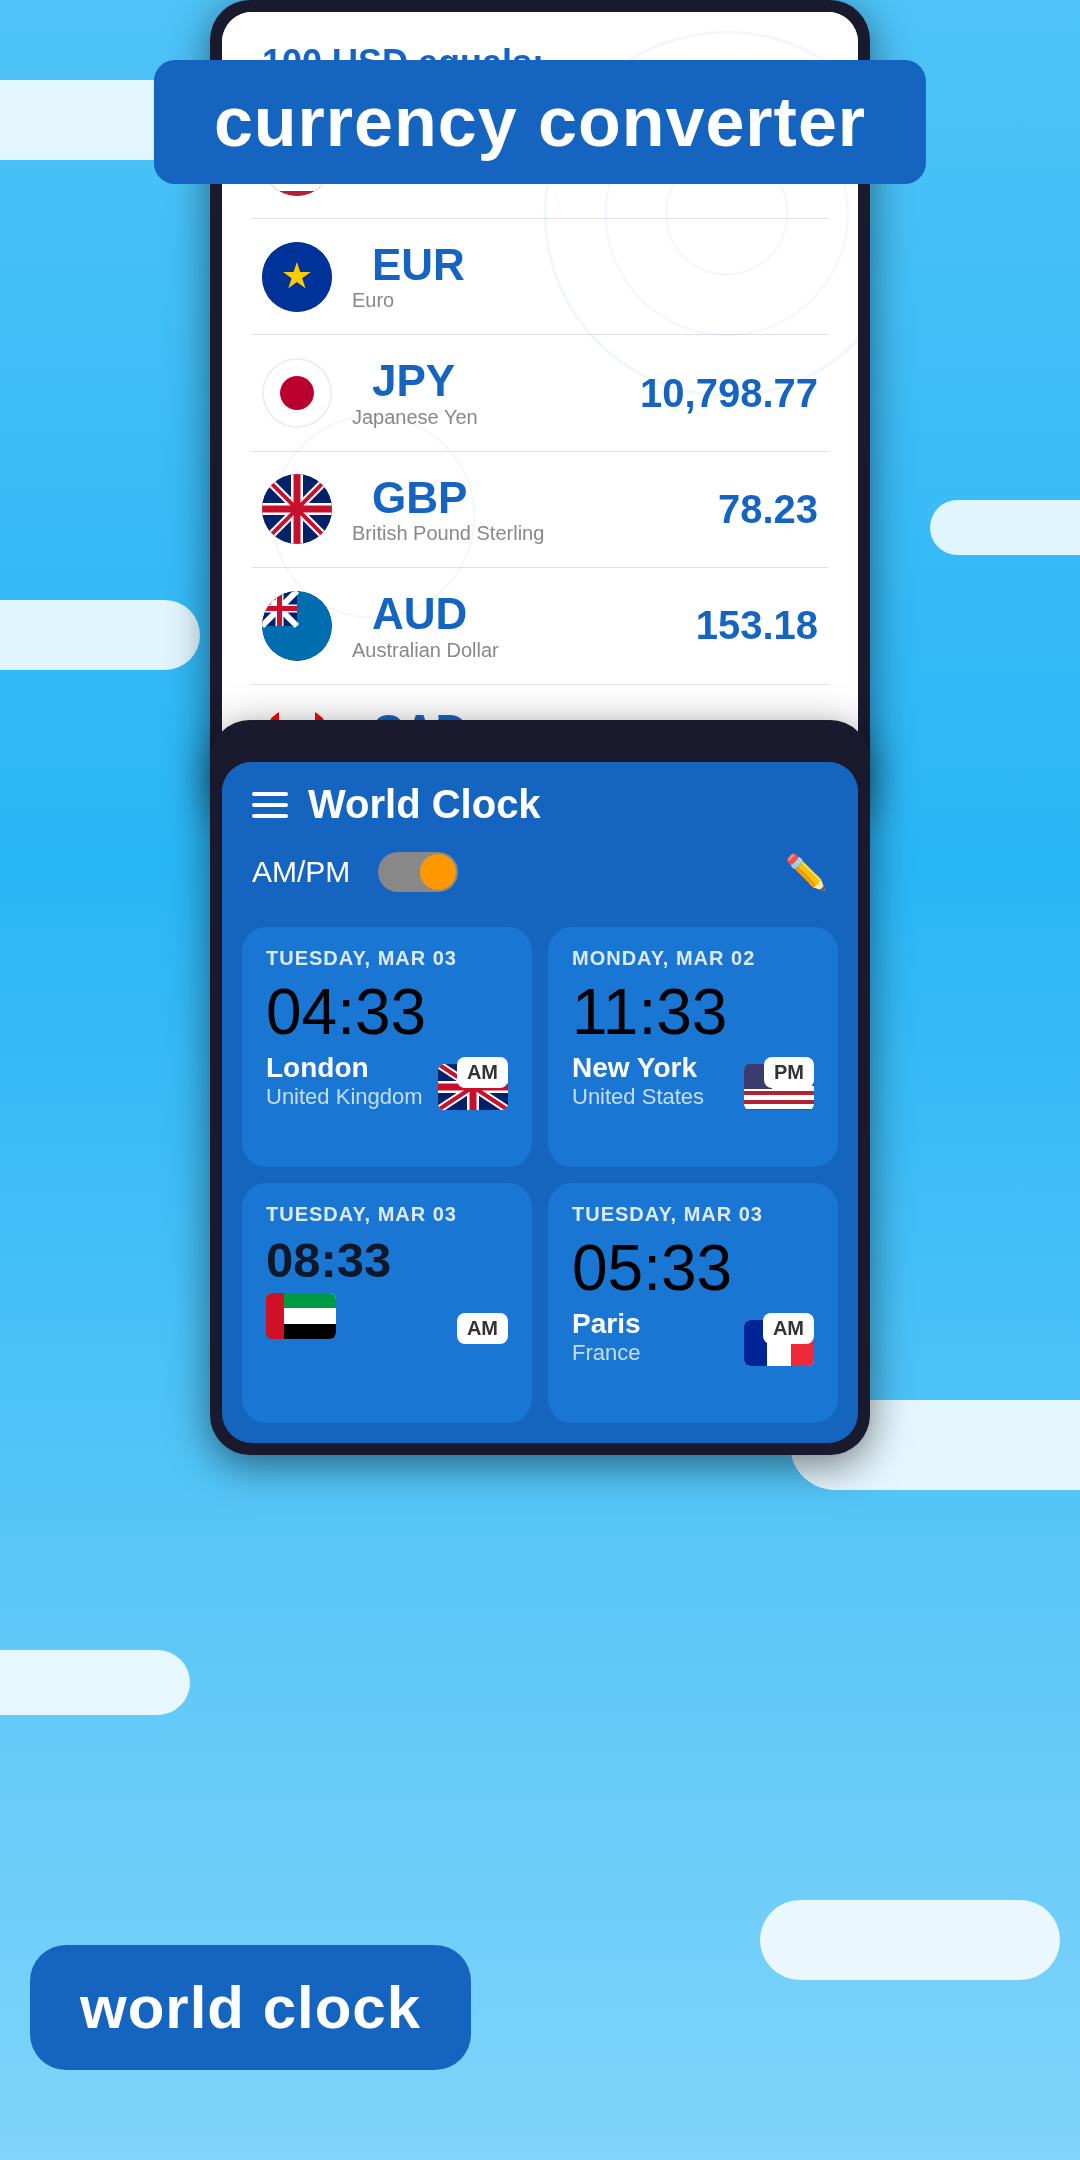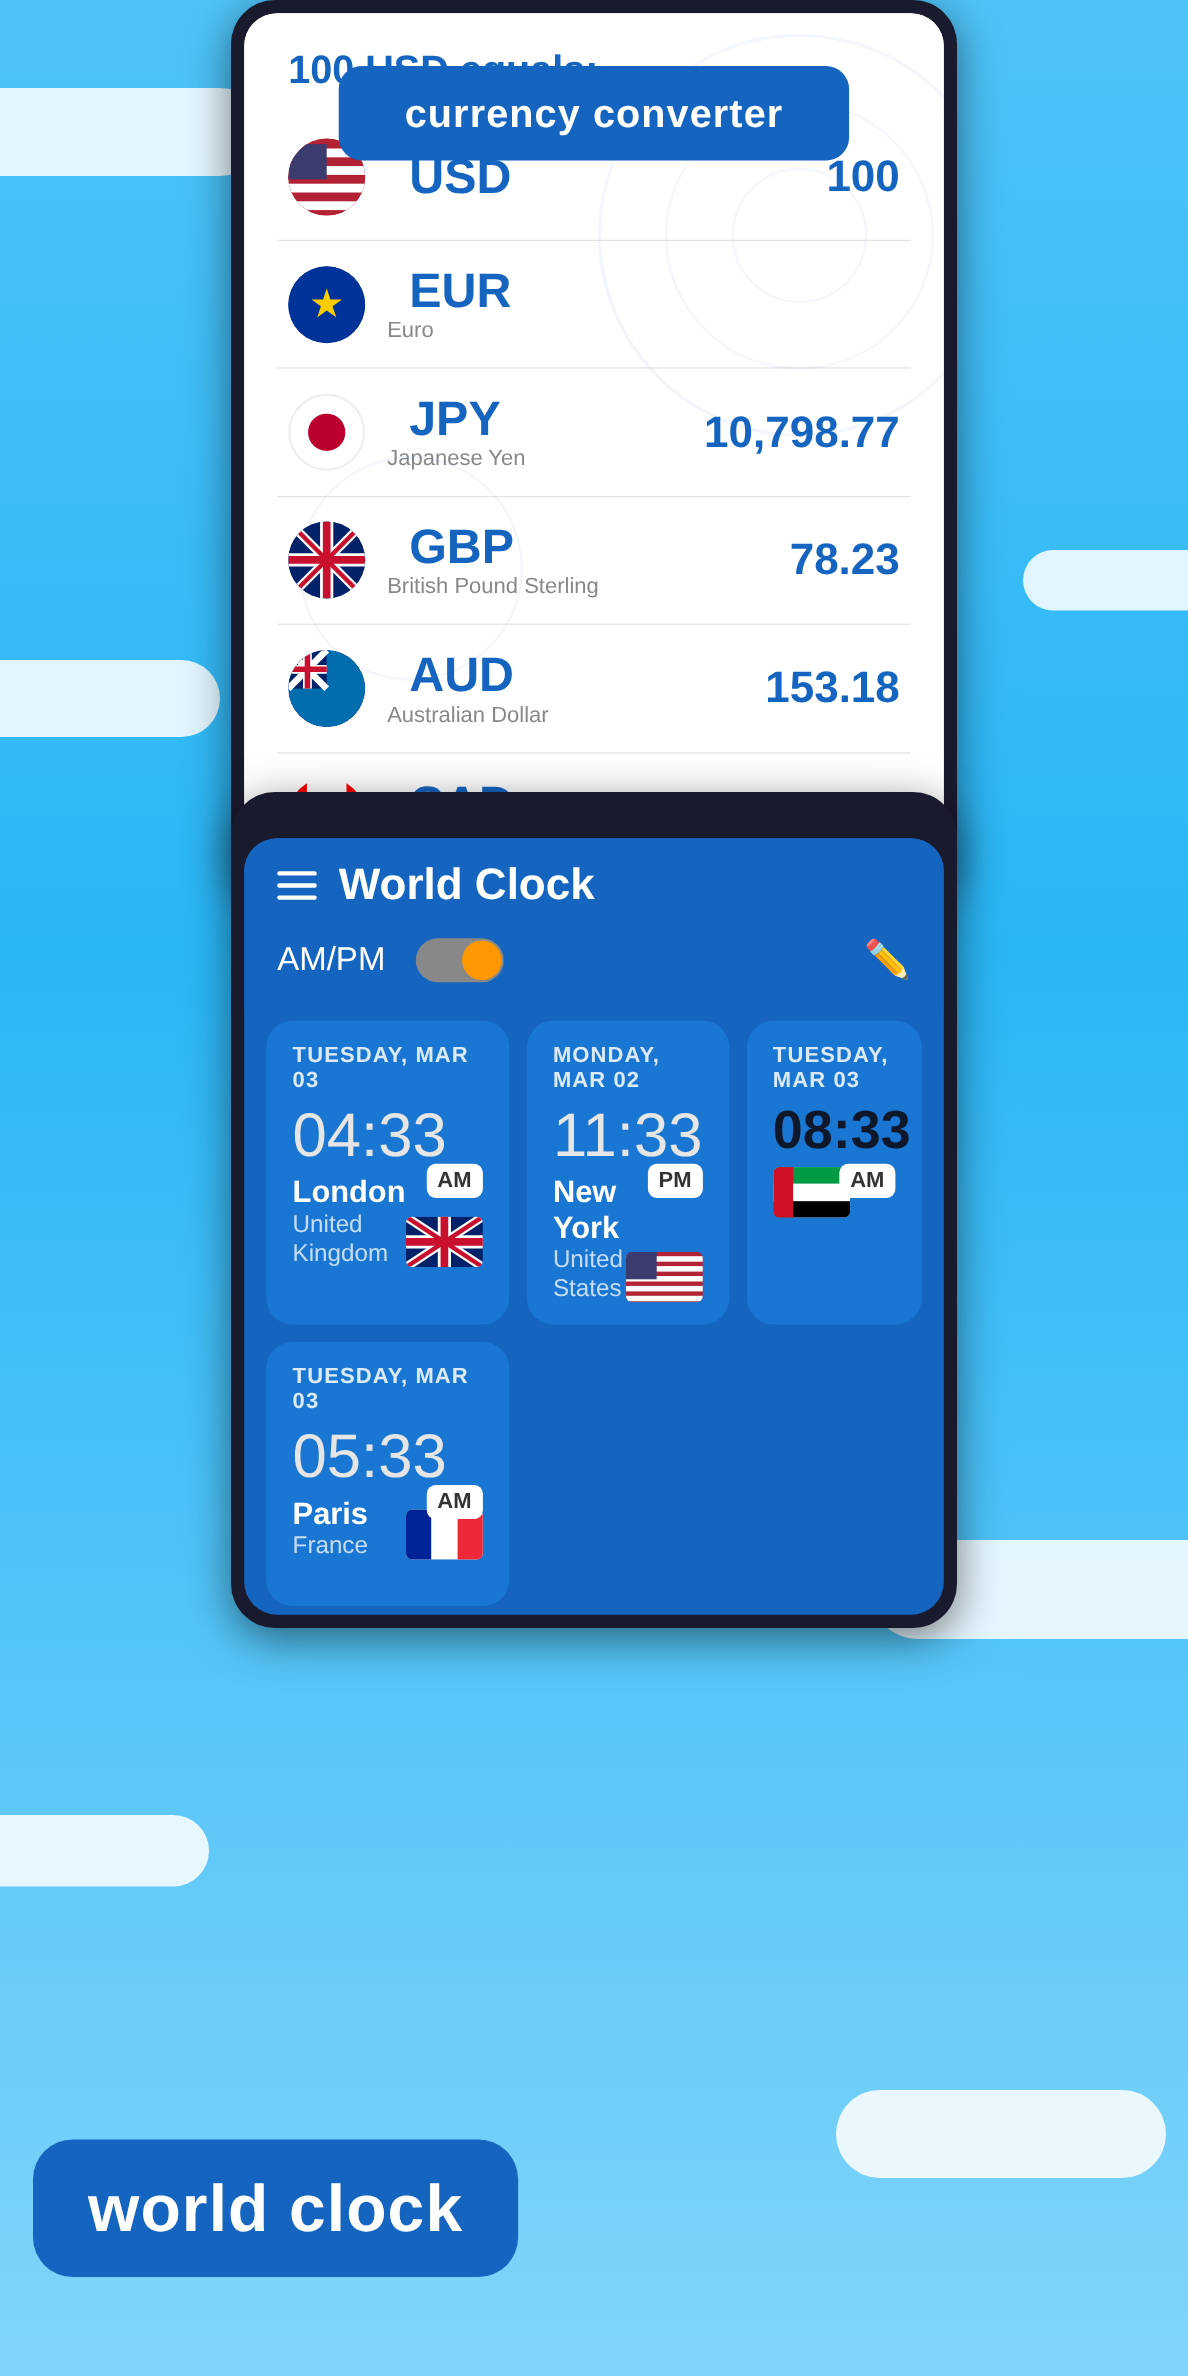--- a/index.html
+++ b/index.html
@@ -63,21 +63,21 @@
       position: relative;
     }
 
     .currency-label-bubble {
       position: absolute;
       top: 60px;
       left: 50%;
       transform: translateX(-50%);
       background: #1565c0;
       color: white;
-      font-size: 36px;
+      font-size: 70px;
       font-weight: 900;
       padding: 22px 60px;
       border-radius: 21px;
       white-space: nowrap;
       z-index: 20;
       letter-spacing: 1px;
     }
 
     .currency-header {
       background: white;
@@ -232,46 +232,46 @@
     }
 
     .edit-icon {
       color: white;
       font-size: 34px;
       cursor: pointer;
     }
 
     .clock-grid {
       display: grid;
-      grid-template-columns: 1fr 1fr 1fr;
+      grid-template-columns: 1fr 1fr;
       gap: 16px;
-      padding: 10px 20px 8px 20px;
+      padding: 10px 20px 20px 20px;
     }
 
     .clock-card {
       background: #1976d2;
       border-radius: 24px;
       padding: 20px 24px;
       color: white;
       position: relative;
       min-height: 240px;
     }
 
     .card-date {
       font-size: 20px;
       font-weight: 700;
       color: rgba(255,255,255,0.85);
       letter-spacing: 1px;
       margin-bottom: 10px;
     }
 
     .card-time {
-      font-size: 56px;
+      font-size: 64px;
       font-weight: 300;
-      color: #e5e5e5;
+      color: #000000;
       line-height: 1.0;
       margin-bottom: 8px;
     }
 
     .card-bottom {
       display: flex;
       align-items: flex-end;
       justify-content: space-between;
       margin-top: 6px;
     }

